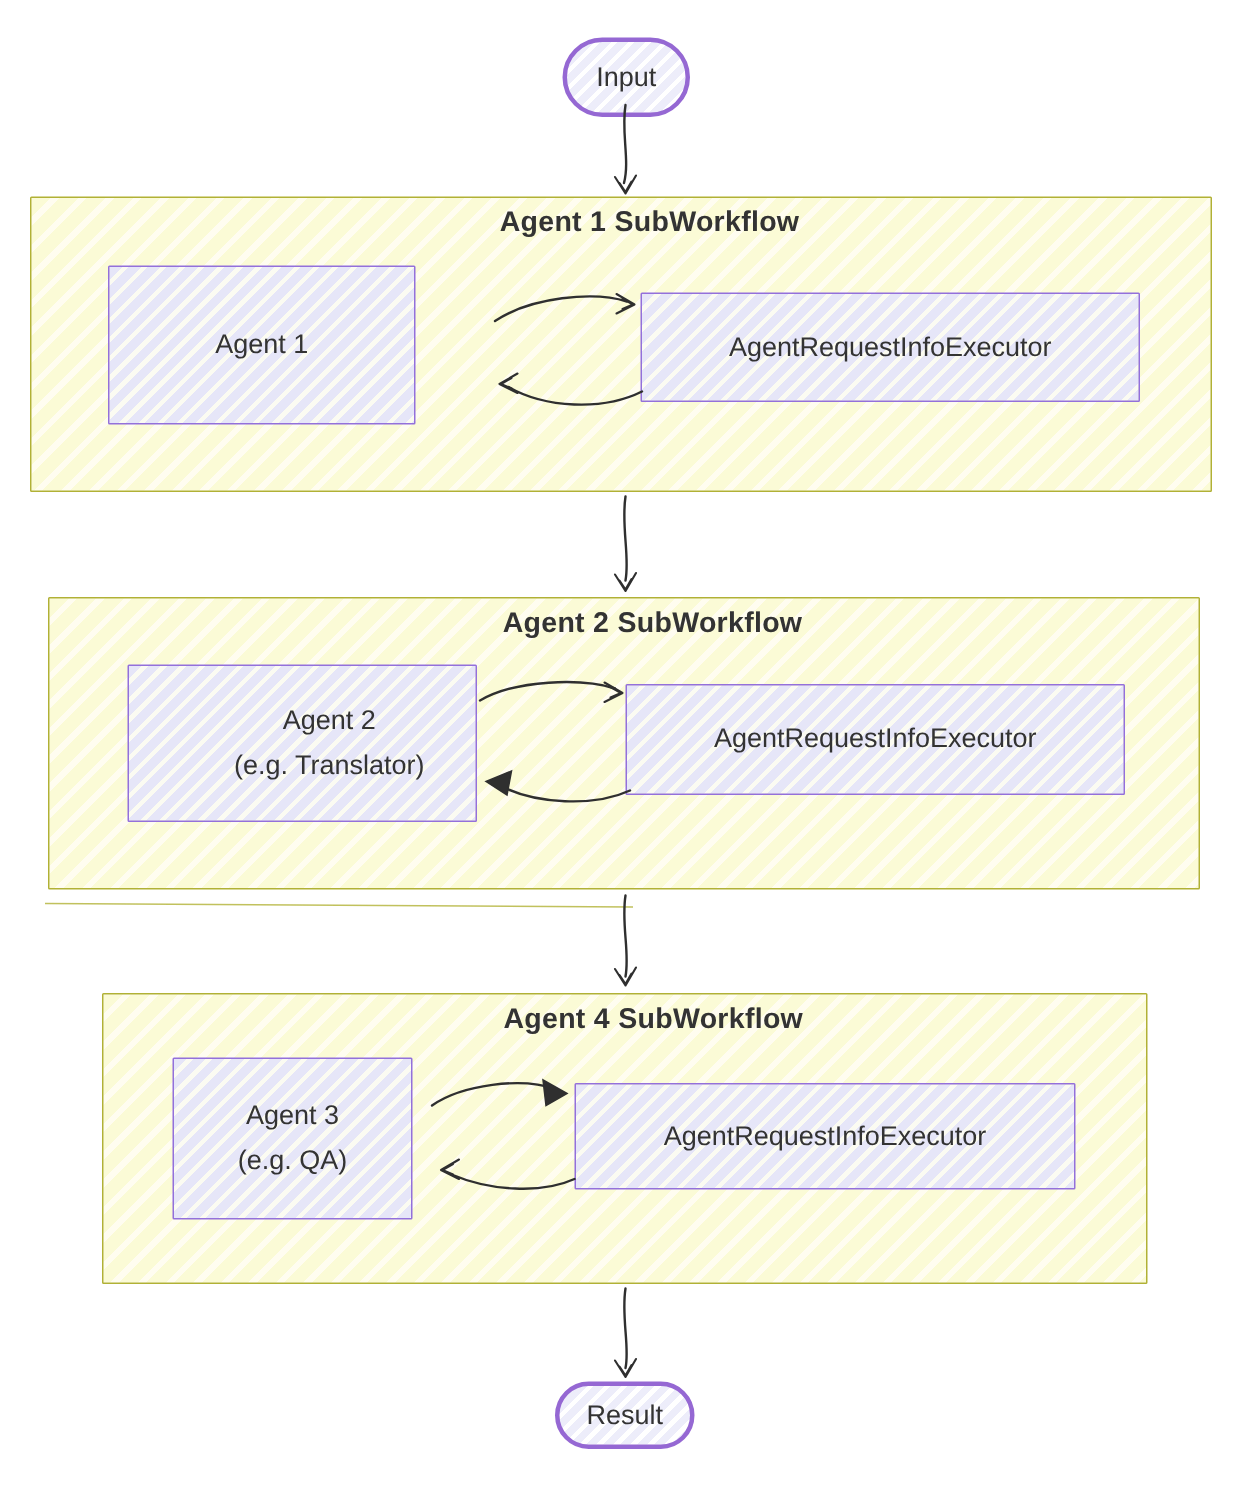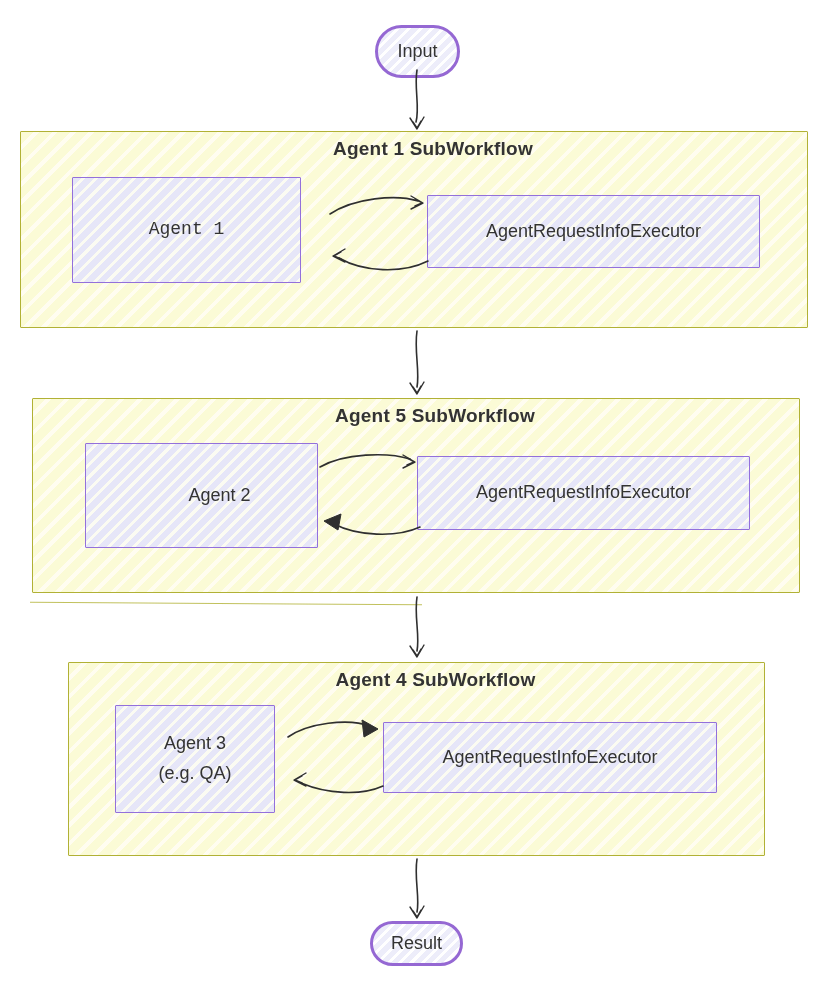--- a/index.html
+++ b/index.html
@@ -48,40 +48,41 @@
 </head>
 <body>
 
 <div class="canvas">
 
   <div class="abs fill-yellow" style="left:20px; top:131px; width:788px; height:197px;">
     <div class="subflow-title">Agent 1 SubWorkflow</div>
   </div>
 
   <div class="abs fill-yellow" style="left:32px; top:398px; width:768px; height:195px;">
-    <div class="subflow-title">Agent 5 SubWorkflow</div>
+    <div class="subflow-title">Agent 2 SubWorkflow</div>
   </div>
   <div class="overdraw" style="left:30px; top:603px; width:392px;"></div>
 
   <div class="abs fill-yellow" style="left:68px; top:662px; width:697px; height:194px;">
     <div class="subflow-title">Agent 4 SubWorkflow</div>
   </div>
 
-  <div class="abs fill-lavender node-box" style="left:72px; top:177px; width:229px; height:106px;font-family:Liberation Mono, monospace;">
+  <div class="abs fill-lavender node-box" style="left:72px; top:177px; width:205px; height:106px;">
     <div class="node-label">
       <div>Agent 1</div>
     </div>
   </div>
   <div class="abs fill-lavender node-box" style="left:427px; top:195px; width:333px; height:73px;">
     <div class="node-label">AgentRequestInfoExecutor</div>
   </div>
 
   <div class="abs fill-lavender node-box" style="left:85px; top:443px; width:233px; height:105px;padding-left:36px;">
     <div class="node-label">
       <div>Agent 2</div>
+      <div>(e.g. Translator)</div>
     </div>
   </div>
   <div class="abs fill-lavender node-box" style="left:417px; top:456px; width:333px; height:74px;">
     <div class="node-label">AgentRequestInfoExecutor</div>
   </div>
 
   <div class="abs fill-lavender node-box" style="left:115px; top:705px; width:160px; height:108px;">
     <div class="node-label">
       <div>Agent 3</div>
       <div>(e.g. QA)</div>

